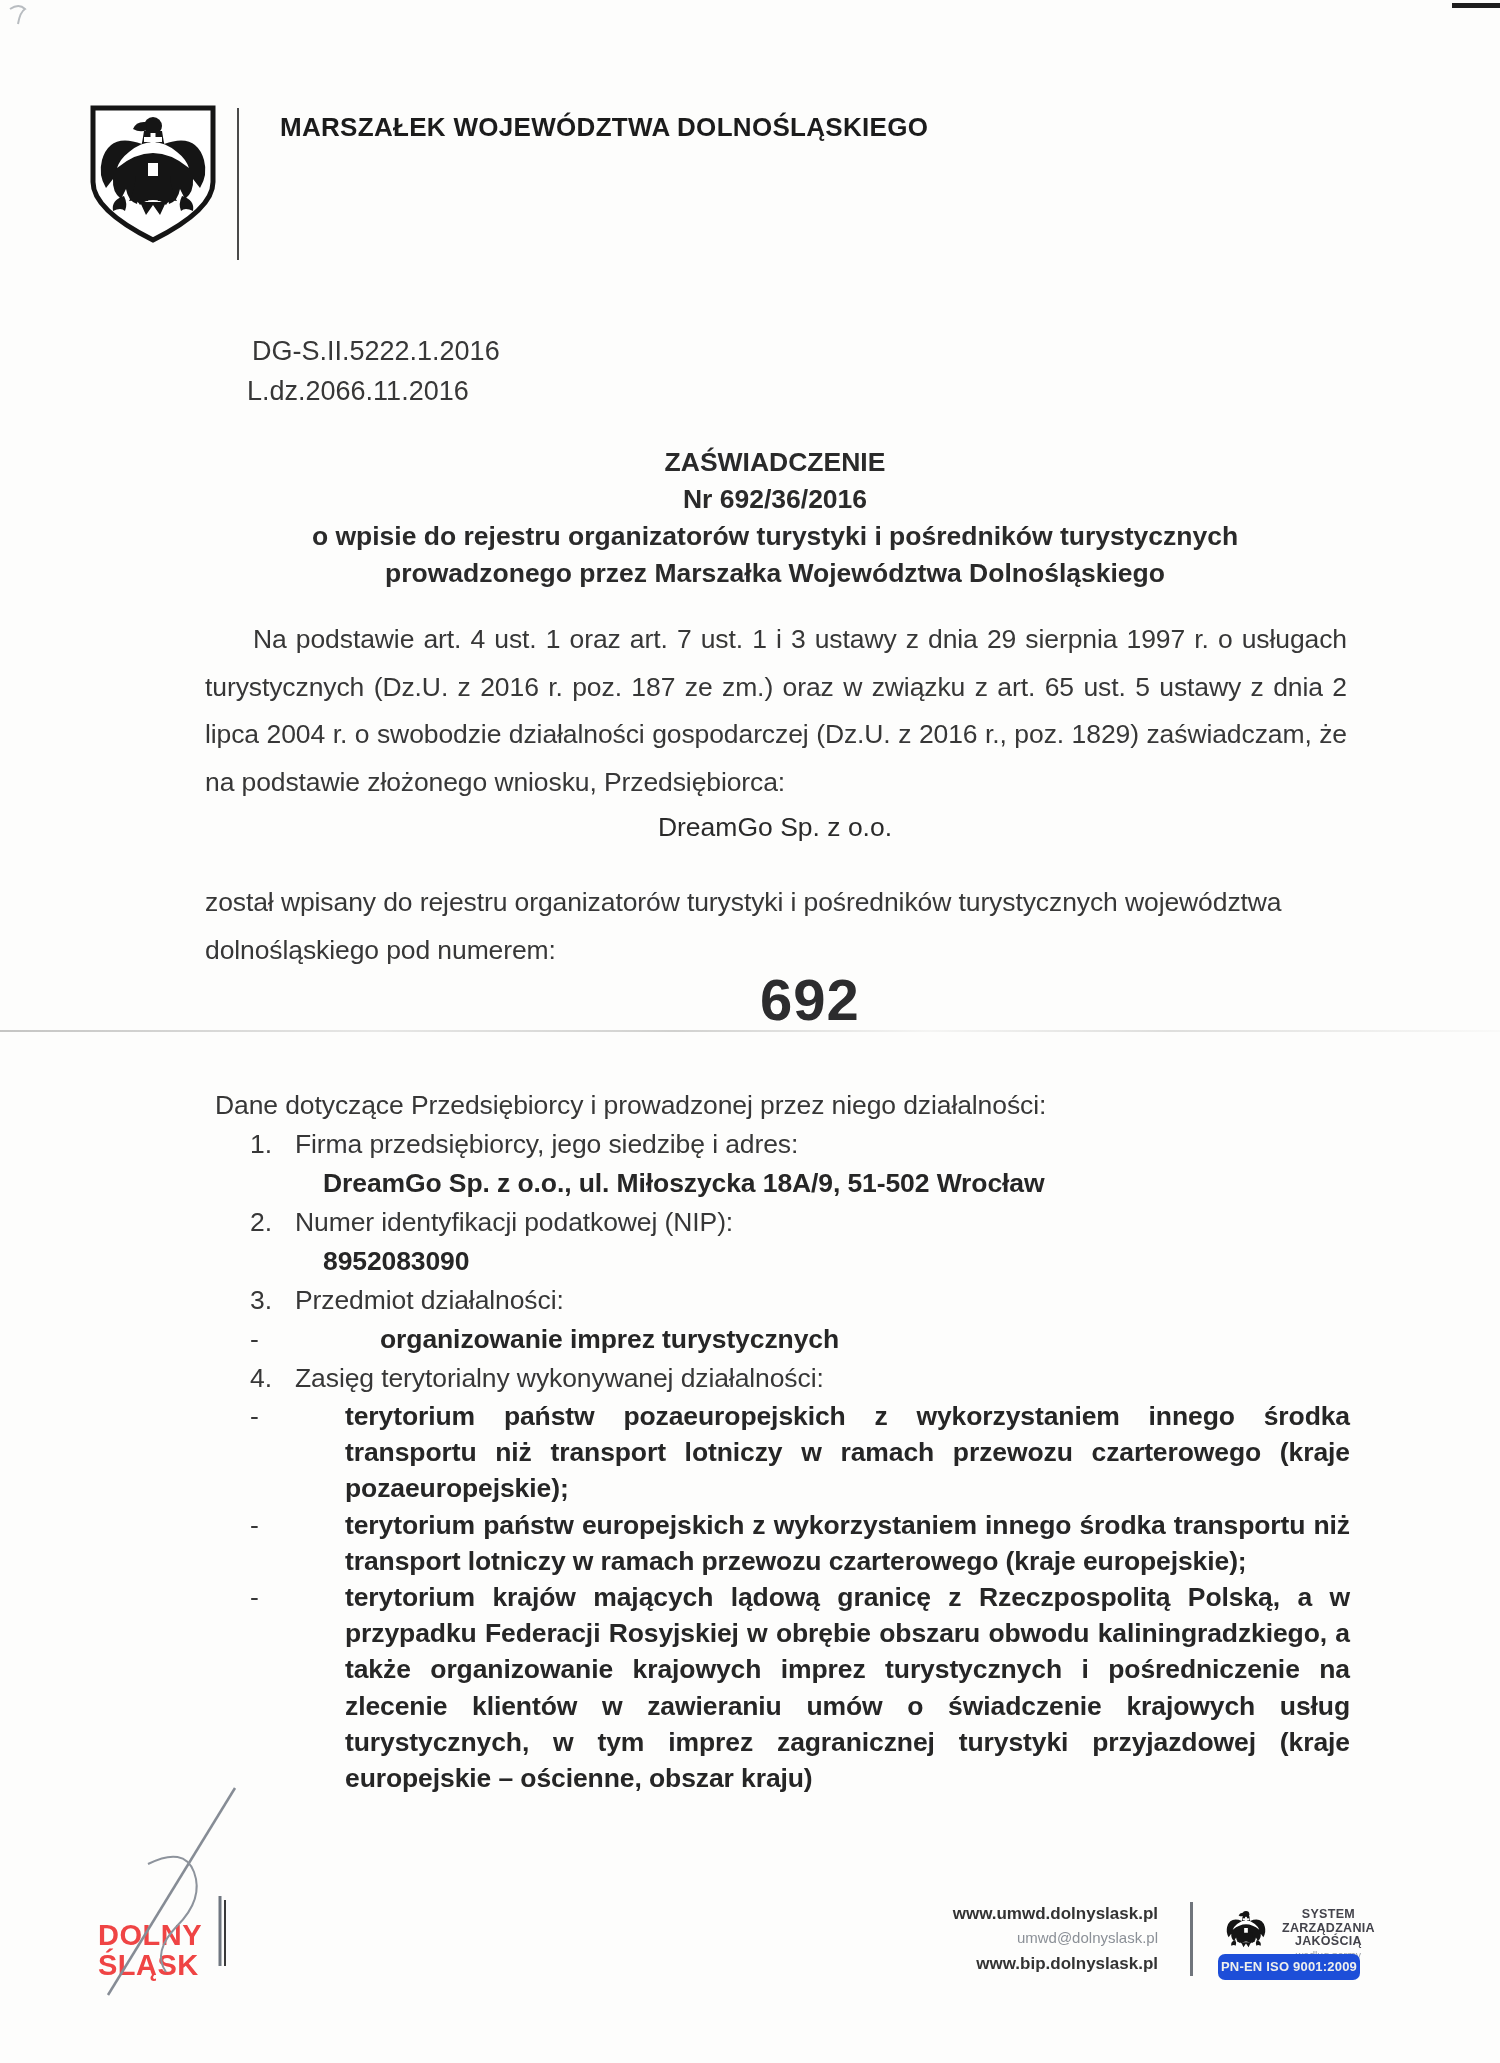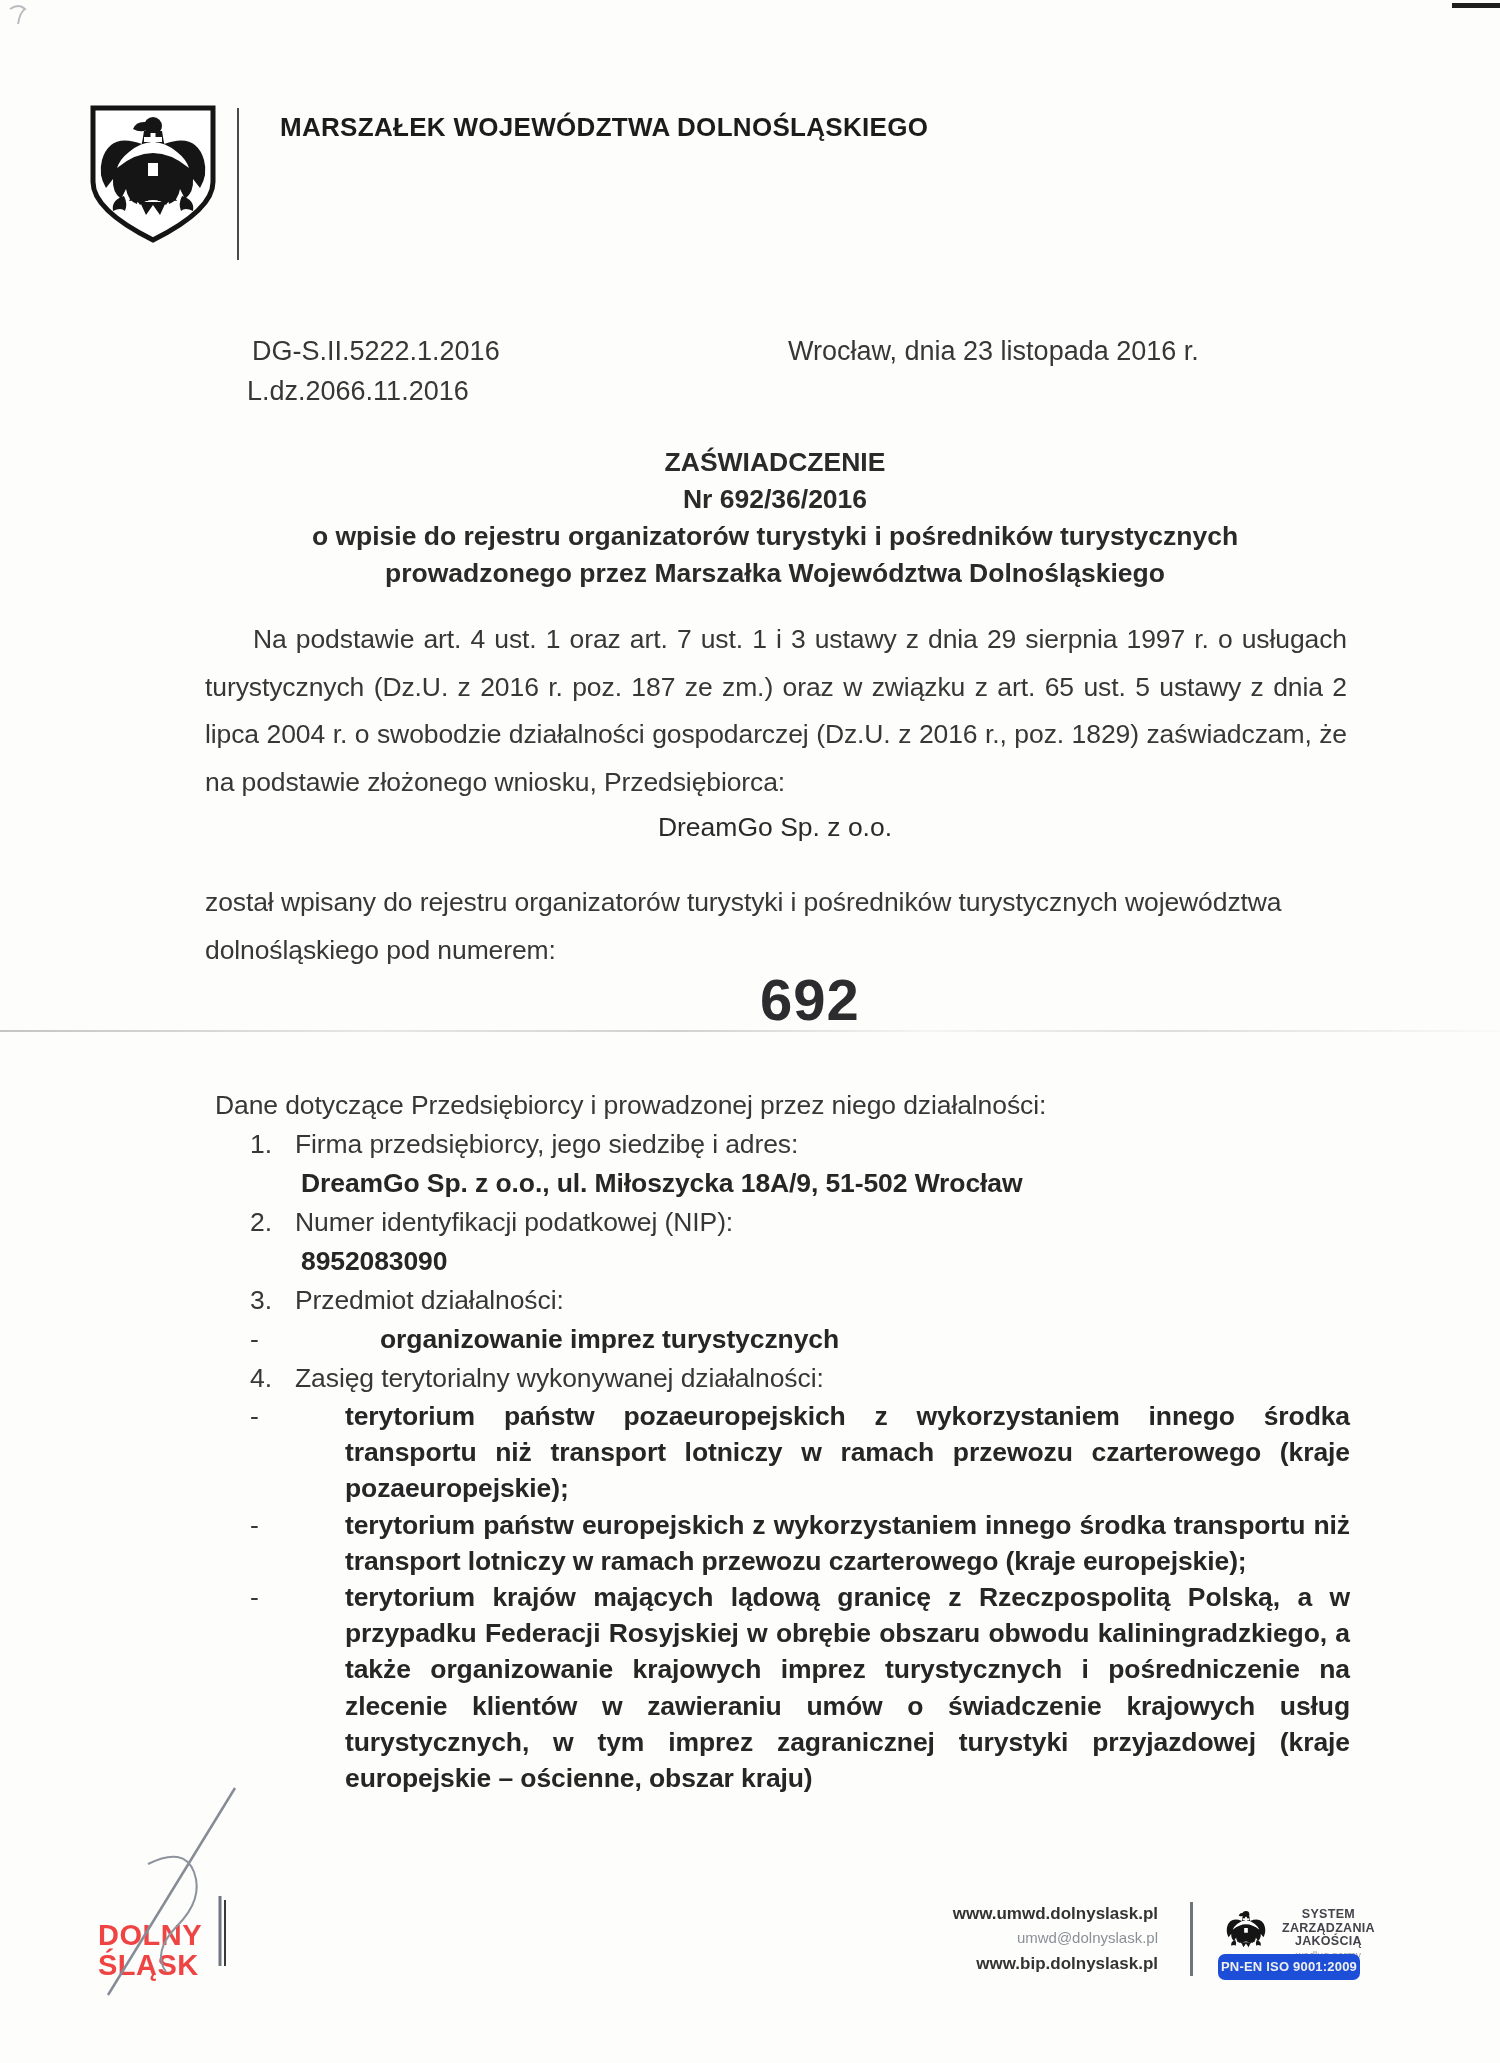--- a/index.html
+++ b/index.html
@@ -62,21 +62,21 @@
     letter-spacing:1px;line-height:72px;z-index:2;
   }
   
   .details{
     position:absolute;left:215px;top:1086px;width:1135px;
     font-size:26.5px;letter-spacing:-.1px;
   }
   .details .heading{line-height:39px;}
   .drow{display:flex;line-height:39px;}
   .dno{flex:0 0 45px;margin-left:35px;}
-  .dval{margin-left:86px;font-weight:bold;color:#262626;line-height:39px;}
+  .dval{margin-left:108px;font-weight:bold;color:#262626;line-height:39px;}
   .bullet{display:flex;line-height:36.2px;}
   .bdash{flex:0 0 95px;margin-left:35px;}
   .btext{
     width:1005px;font-weight:bold;color:#262626;
     text-align:justify;text-align-last:left;
   }
   
   .pen{position:absolute;left:70px;top:1768px;z-index:3;}
   .footer-logo{
     position:absolute;left:98px;top:1920px;
@@ -139,21 +139,20 @@
 
   <svg class="coat" width="130" height="140" viewBox="0 0 130 140">
     <path d="M5,4 H125 V78 Q125,106 65,136 Q5,106 5,78 Z" fill="#ffffff" stroke="#151515" stroke-width="5"></path>
     <use href="#sileagle" width="130" height="140"></use>
   </svg>
   <div class="header-rule"></div>
   <div class="org-title">MARSZAŁEK WOJEWÓDZTWA DOLNOŚLĄSKIEGO</div>
 
   <div class="case-no">DG-S.II.5222.1.2016</div>
   <div class="journal-no">L.dz.2066.11.2016</div>
-  <div class="place-date">Wrocław, dnia 23 listopada 2016 r.</div>
 
   <div class="title-block">
     <div>ZAŚWIADCZENIE</div>
     <div>Nr 692/36/2016</div>
     <div>o wpisie do rejestru organizatorów turystyki i pośredników turystycznych</div>
     <div>prowadzonego przez Marszałka Województwa Dolnośląskiego</div>
   </div>
 
   <div class="legal">Na podstawie art. 4 ust. 1 oraz art. 7 ust. 1 i 3 ustawy z dnia 29 sierpnia 1997 r. o usługach turystycznych (Dz.U. z 2016 r. poz. 187 ze zm.) oraz w związku z art. 65 ust. 5 ustawy z dnia 2 lipca 2004 r. o swobodzie działalności gospodarczej (Dz.U. z 2016 r., poz. 1829) zaświadczam, że na podstawie złożonego wniosku, Przedsiębiorca:</div>
 

